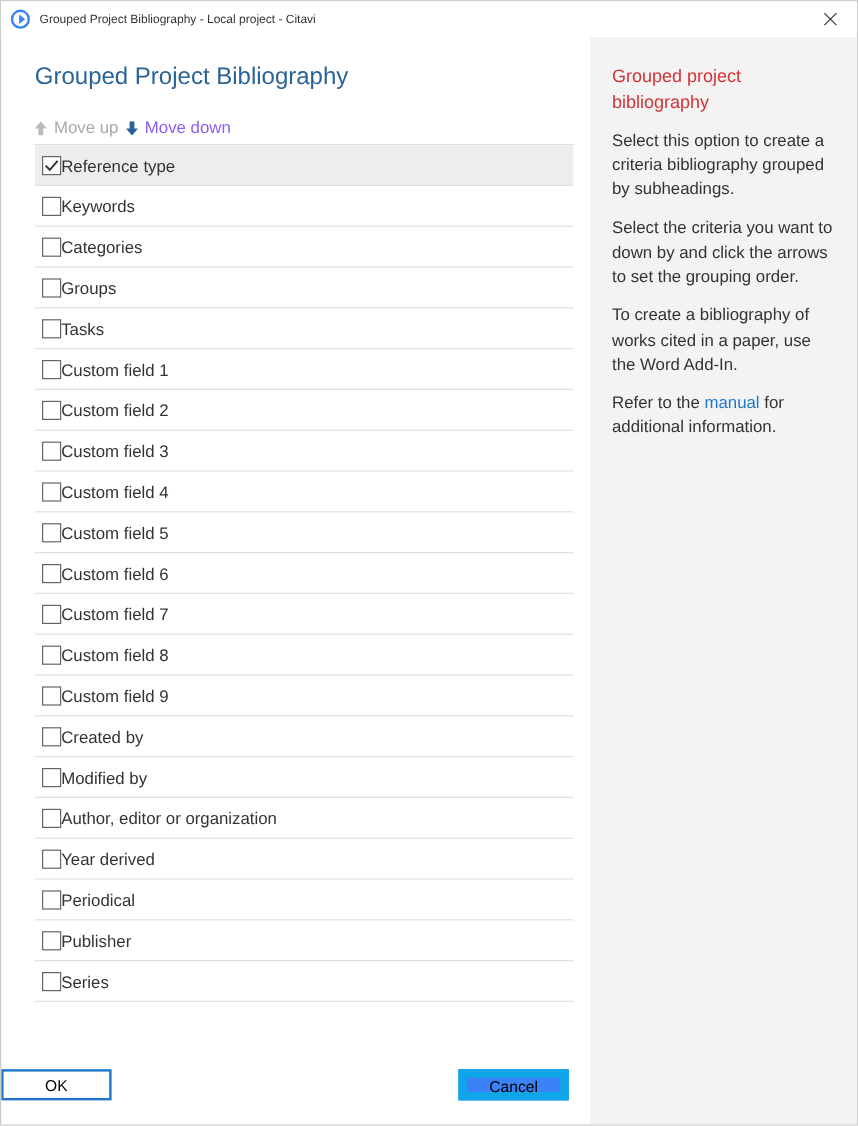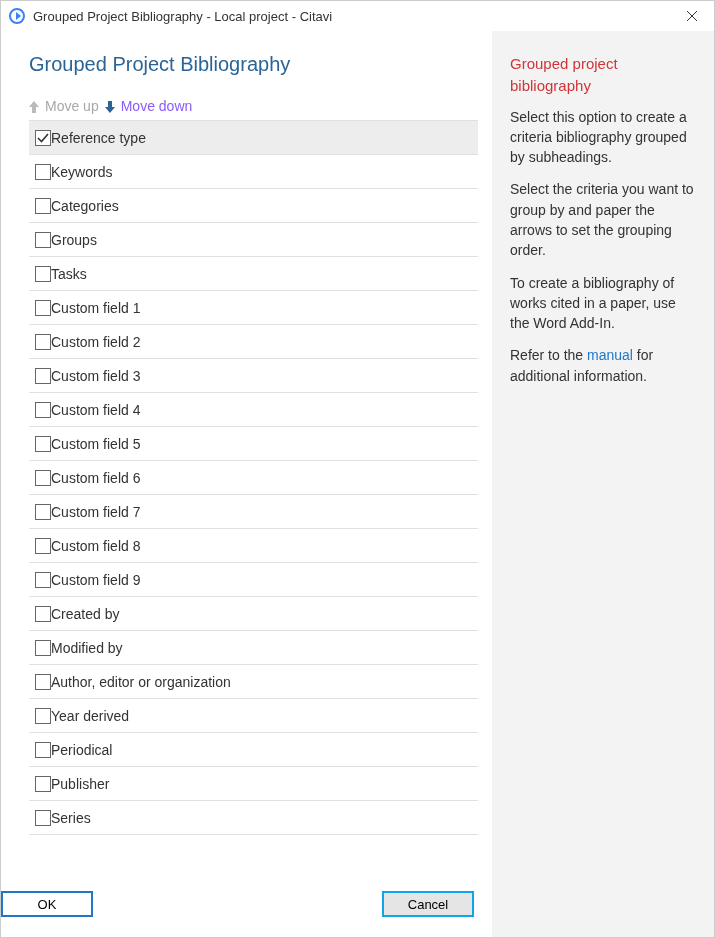--- a/index.html
+++ b/index.html
@@ -29,21 +29,21 @@
     }
     .titlebar .app-icon::after {
       content: '';
       position: absolute;
       left: 5px; top: 2px;
       width: 0; height: 0;
       border-left: 5px solid #3b82f6;
       border-top: 4px solid transparent;
       border-bottom: 4px solid transparent;
     }
-    .titlebar .title { flex: 1; font-size: 13px; color: #333; }
+    .titlebar .title { flex: 1; font-size: 10px; color: #333; }
     .close-btn {
       width: 40px; height: 28px;
       display: flex; align-items: center; justify-content: center;
       cursor: pointer;
     }
     .close-btn svg { width: 12px; height: 12px; }
     .content { display: flex; height: calc(938px - 30px - 2px); }
     .left-panel {
       flex: 1;
       display: flex;
@@ -94,22 +94,22 @@
     .item-label { font-size: 14px; color: #333; }
     .button-row {
       display: flex; justify-content: space-between;
       gap: 10px;
       padding: 12px 18px 12px 0;
     }
     .btn-std {
       min-width: 92px;
       height: 26px;
       font-size: 13px;
-      border: 2px solid #0ea5e9;
-      background: #e5e5e5;
+      border: 7px solid #0ea5e9;
+      background: #3b82f6;
       cursor: pointer;
     }
     .btn-std.primary {
       border: 2px solid #1f77c9;
       background: #fff;
     }
     .right-panel {
       width: 222px;
       background: #f3f3f3;
       padding: 22px 18px;
@@ -254,19 +254,19 @@
 
     <div class="button-row">
       <button class="btn-std primary">OK</button>
       <button class="btn-std">Cancel</button>
     </div>
   </div>
 
   <div class="right-panel">
     <div class="help-title">Grouped project bibliography</div>
     <p>Select this option to create a criteria bibliography grouped by subheadings.</p>
-    <p>Select the criteria you want to group by and paper the arrows to set the grouping order.</p>
+    <p>Select the criteria you want to down by and click the arrows to set the grouping order.</p>
     <p>To create a bibliography of works cited in a paper, use the Word Add-In.</p>
     <p>
       <span>Refer to the </span><a href="#">manual</a><span> for additional information.</span>
     </p>
   </div>
 </div>
 
 </body></html>

